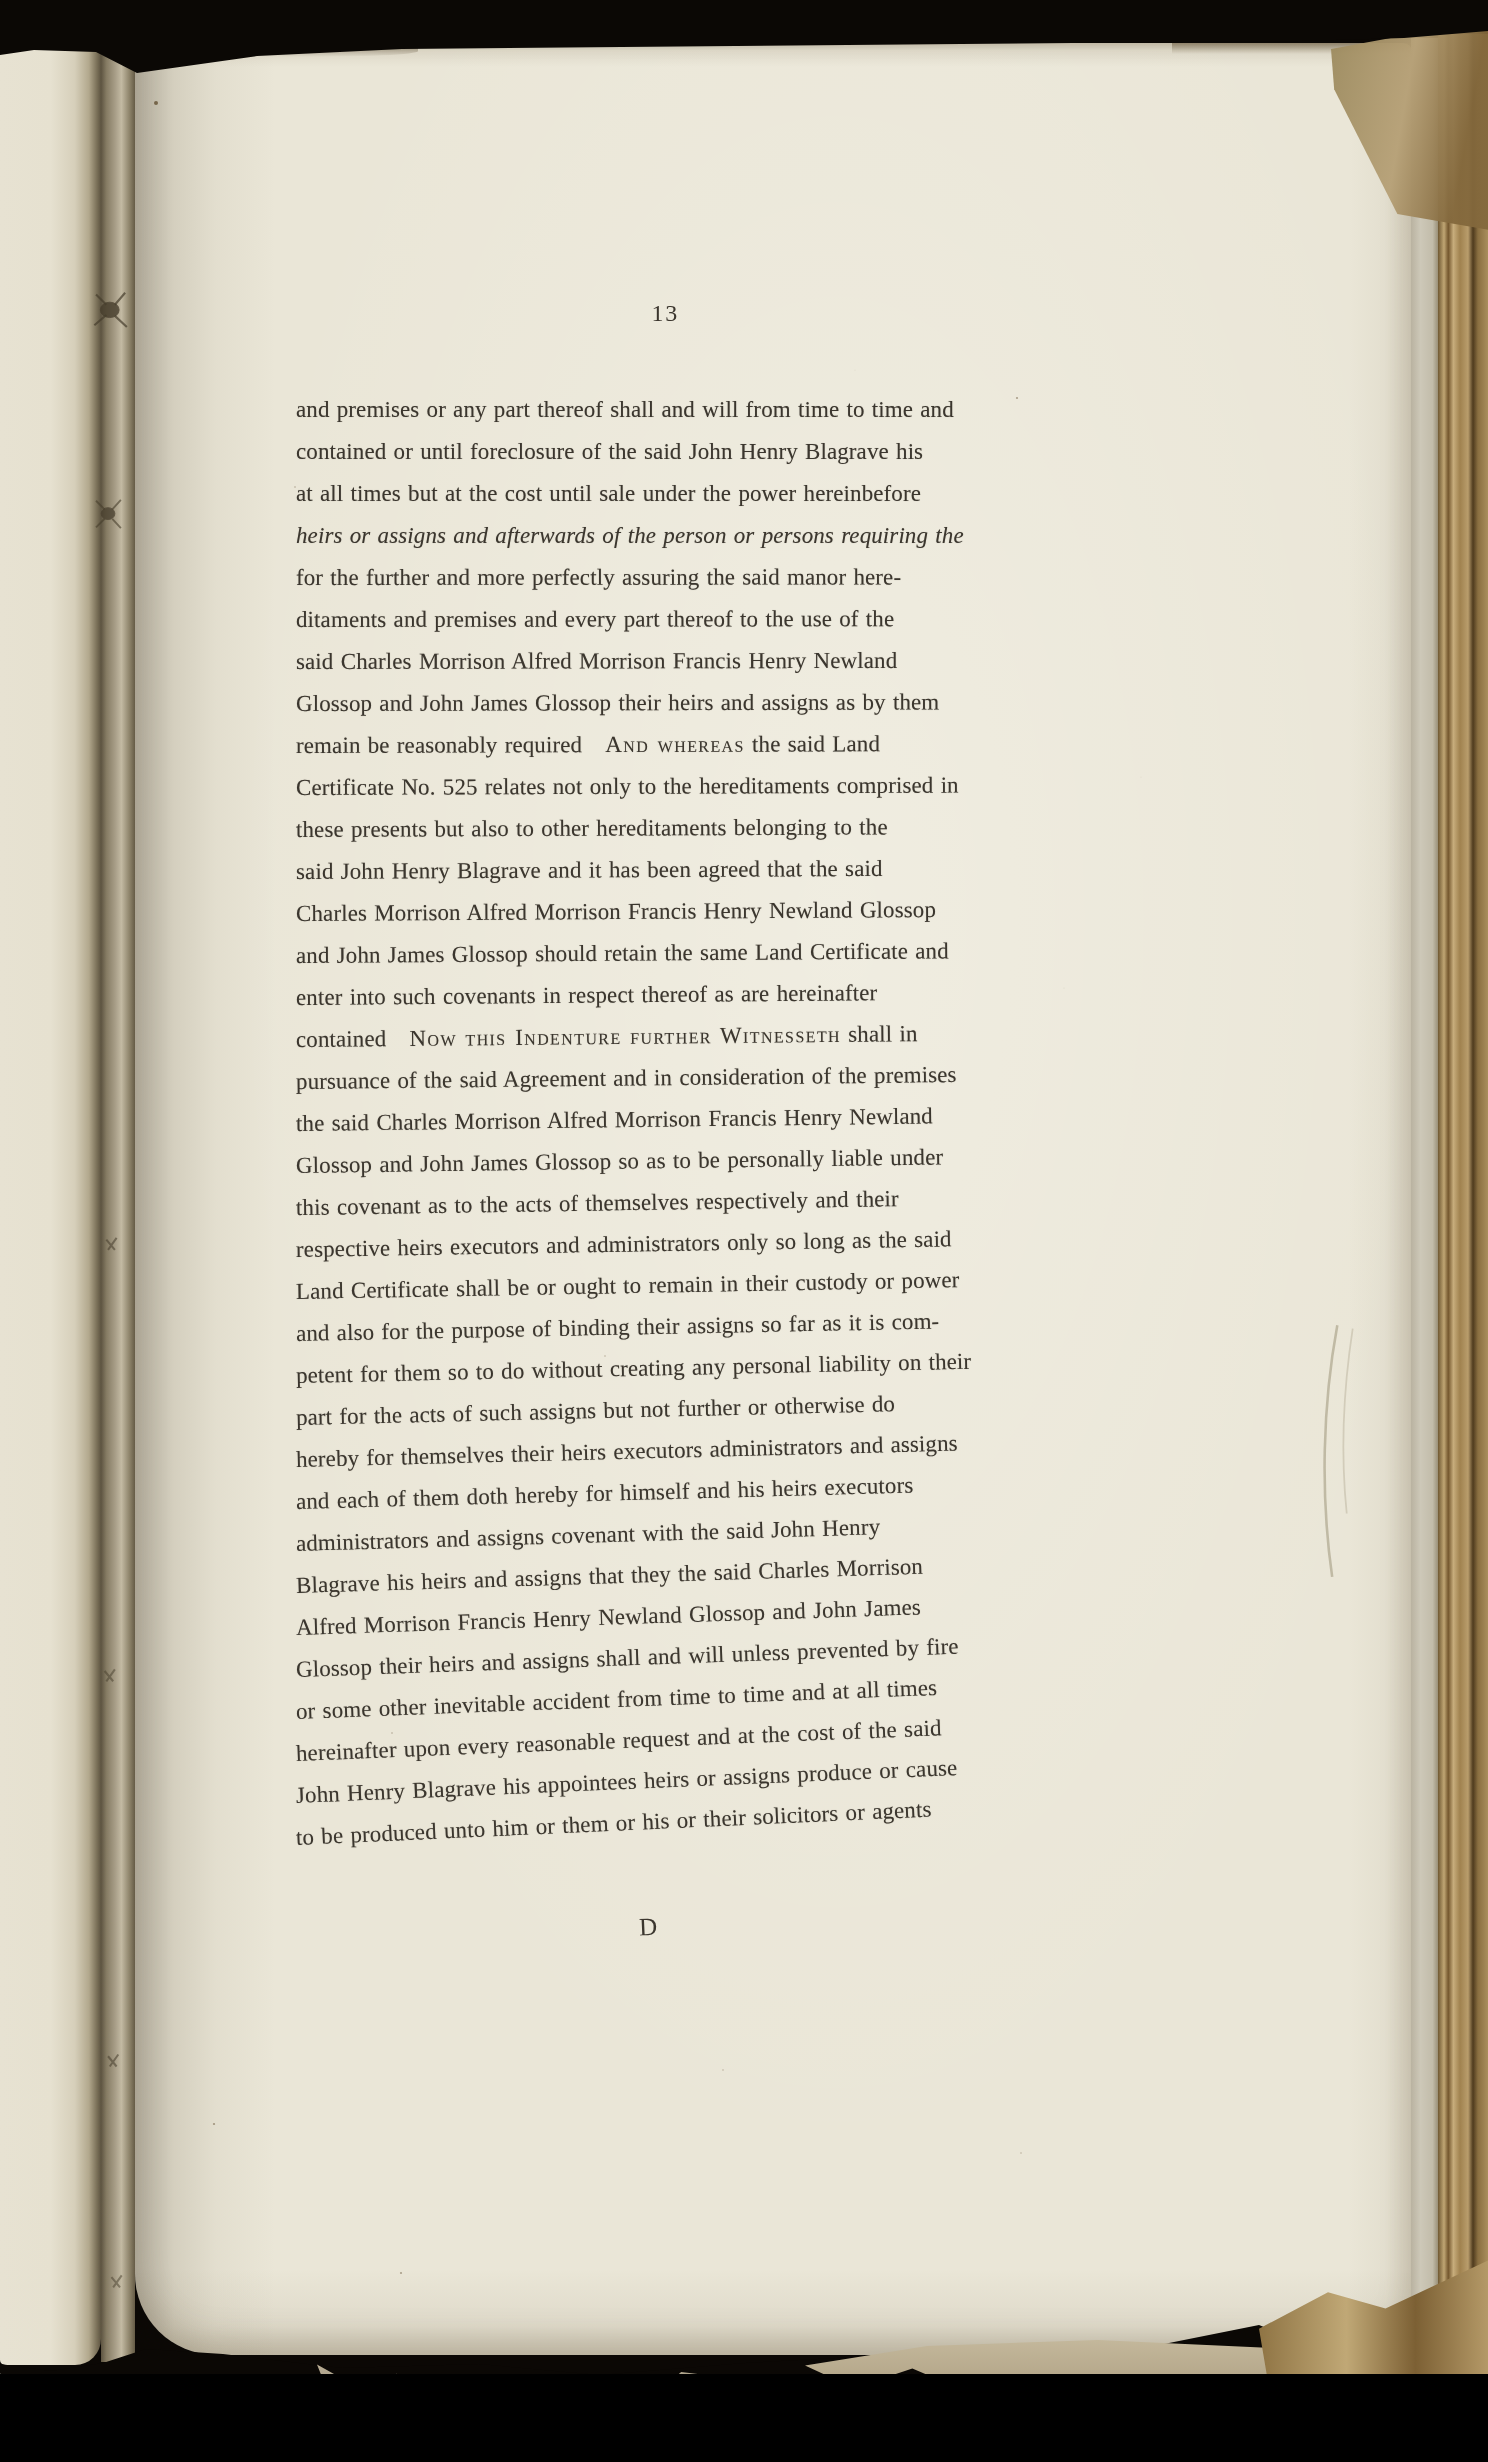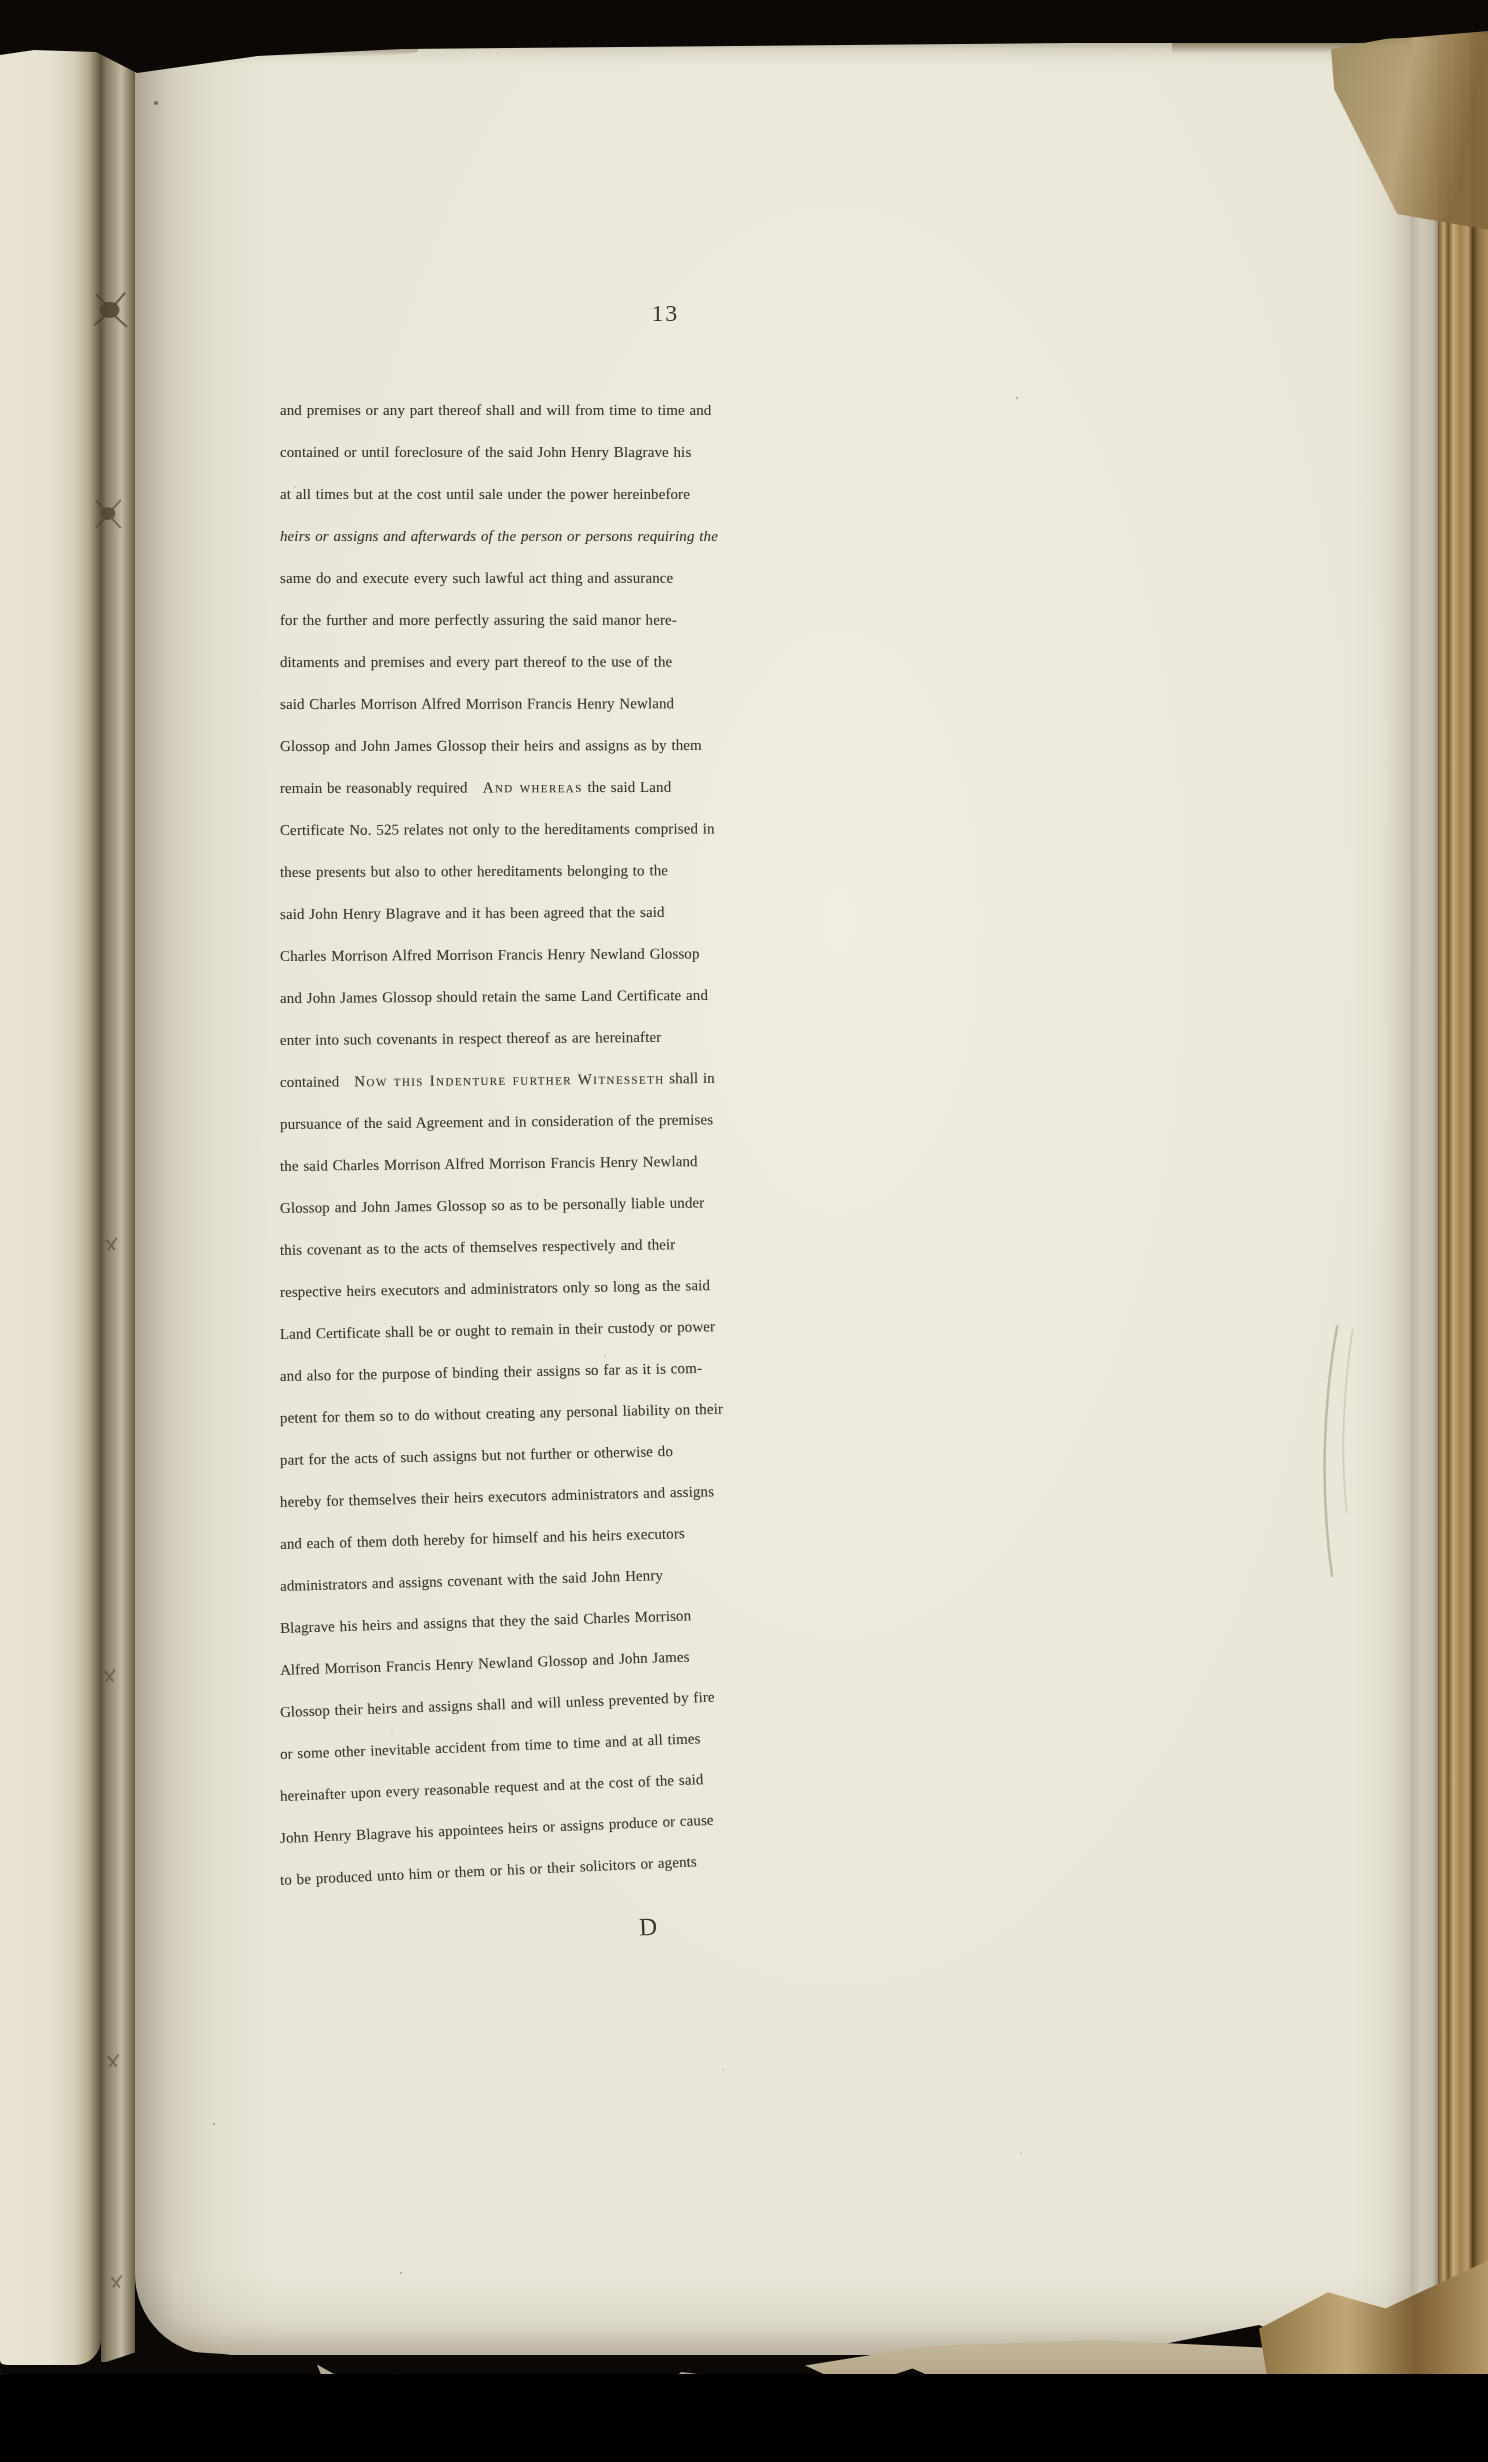--- a/index.html
+++ b/index.html
@@ -48,23 +48,23 @@
     position:absolute;right:0;top:0;width:240px;height:11px;
     background:linear-gradient(180deg, rgba(82,64,34,.45), rgba(0,0,0,0));
   }
   
   .folio{
     position:absolute;left:147px;top:257px;width:775px;
     text-align:center;font-size:24px;letter-spacing:1.7px;
     color:var(--ink,#3b362e);transform:translateX(-4.3px);
   }
   .text-block{
-    position:absolute;left:145px;top:346px;width:775px;
+    position:absolute;left:161px;top:346px;width:775px;
     color:var(--ink,#3b362e);
-    font-size:15px;letter-spacing:0.1px;word-spacing:.06em;
+    font-size:23px;letter-spacing:0.1px;word-spacing:.06em;
   }
   .line{
     height:42px;line-height:42px;white-space:nowrap;
     text-align:justify;text-align-last:justify;
     transform-origin:0 50%;
     text-shadow:0 0 0.9px rgba(59,54,46,.35);
   }
   .line::after{content:"";display:inline-block;width:100%;}
   .sc{font-variant:small-caps;letter-spacing:1.4px;}
   .sig{
@@ -162,21 +162,20 @@
 
   <div class="page">
     <div class="top-smudge"></div>
     <div class="top-smudge2"></div>
     <div class="folio">13</div>
     <div class="text-block">
         <div class="line" style="transform: rotate(0deg);"><span>and premises or any part thereof shall and will from time to time and</span></div>
         <div class="line" style="transform: rotate(-0.008deg);"><span>contained or until foreclosure of the said John Henry Blagrave his</span></div>
         <div class="line" style="transform: rotate(-0.002deg);"><span>at all times but at the cost until sale under the power hereinbefore</span></div>
         <div class="line" style="transform: rotate(-0.019deg); font-style: italic;"><span>heirs or assigns and afterwards of the person or persons requiring the</span></div>
-        <div class="line" style="transform: rotate(-0.034deg);"><span>same do and execute every such lawful act thing and assurance</span></div>
         <div class="line" style="transform: rotate(-0.052deg);"><span>for the further and more perfectly assuring the said manor here-</span></div>
         <div class="line" style="transform: rotate(-0.076deg);"><span>ditaments and premises and every part thereof to the use of the</span></div>
         <div class="line" style="transform: rotate(-0.103deg);"><span>said Charles Morrison Alfred Morrison Francis Henry Newland</span></div>
         <div class="line" style="transform: rotate(-0.134deg);"><span>Glossop and John James Glossop their heirs and assigns as by them</span></div>
         <div class="line" style="transform: rotate(-0.17deg);"><span>remain be reasonably required </span><span class="sc">And whereas</span><span> the said Land</span></div>
         <div class="line" style="transform: rotate(-0.21deg);"><span>Certificate No. 525 relates not only to the hereditaments comprised in</span></div>
         <div class="line" style="transform: rotate(-0.254deg);"><span>these presents but also to other hereditaments belonging to the</span></div>
         <div class="line" style="transform: rotate(-0.302deg);"><span>said John Henry Blagrave and it has been agreed that the said</span></div>
         <div class="line" style="transform: rotate(-0.355deg);"><span>Charles Morrison Alfred Morrison Francis Henry Newland Glossop</span></div>
         <div class="line" style="transform: rotate(-0.412deg);"><span>and John James Glossop should retain the same Land Certificate and</span></div>

